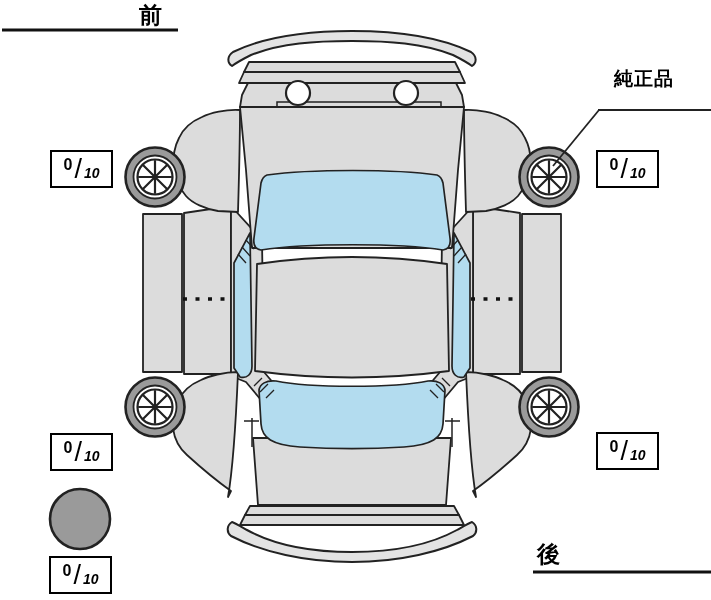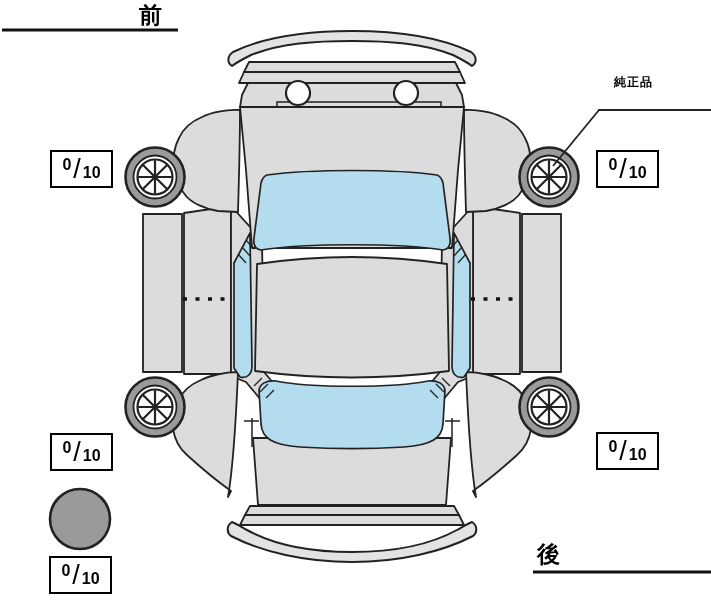--- a/index.html
+++ b/index.html
@@ -21,31 +21,31 @@
   .rim{fill:#fff;stroke:var(--c-outline,#222);stroke-width:1.8;}
   .rim2{fill:#fff;stroke:var(--c-outline,#222);stroke-width:2.2;}
   .spokes{fill:none;stroke:var(--c-outline,#222);stroke-width:2.2;stroke-linecap:round;}
   .rule{stroke:#111;stroke-width:2.8;}
   .rule2{stroke:#222;stroke-width:1.8;}
 
   
   .jp{position:absolute;font-weight:bold;white-space:nowrap;line-height:1;}
   .jp-front{left:139px;top:4px;font-size:23px;letter-spacing:2px;}
   .jp-rear{left:537px;top:543px;font-size:23px;}
-  .jp-genuine{left:614px;top:76px;font-size:12px;letter-spacing:1px;}
+  .jp-genuine{left:614px;top:69px;font-size:19px;letter-spacing:1px;}
 
   
   .score{
     position:absolute;width:63px;height:38px;box-sizing:border-box;
     border:2px solid #000;background:#fff;
     display:flex;align-items:center;justify-content:center;gap:2px;
   }
   .score .v{font-size:16px;font-weight:bold;transform:translateY(-4px);}
   .score .sl{font-size:27px;font-weight:500;line-height:1;}
-  .score .m{font-size:16px;font-weight:bold;transform:translateY(4px);}
+  .score .m{font-size:14px;font-weight:bold;transform:translateY(4px);font-style:italic;}
   .score-fl{left:50px;top:150px;}
   .score-fr{left:596px;top:150px;}
   .score-rl{left:50px;top:433px;}
   .score-rr{left:596px;top:432px;}
   .score-sp{left:49px;top:556px;}
 </style>
 </head>
 <body>
 
 <div class="stage">

